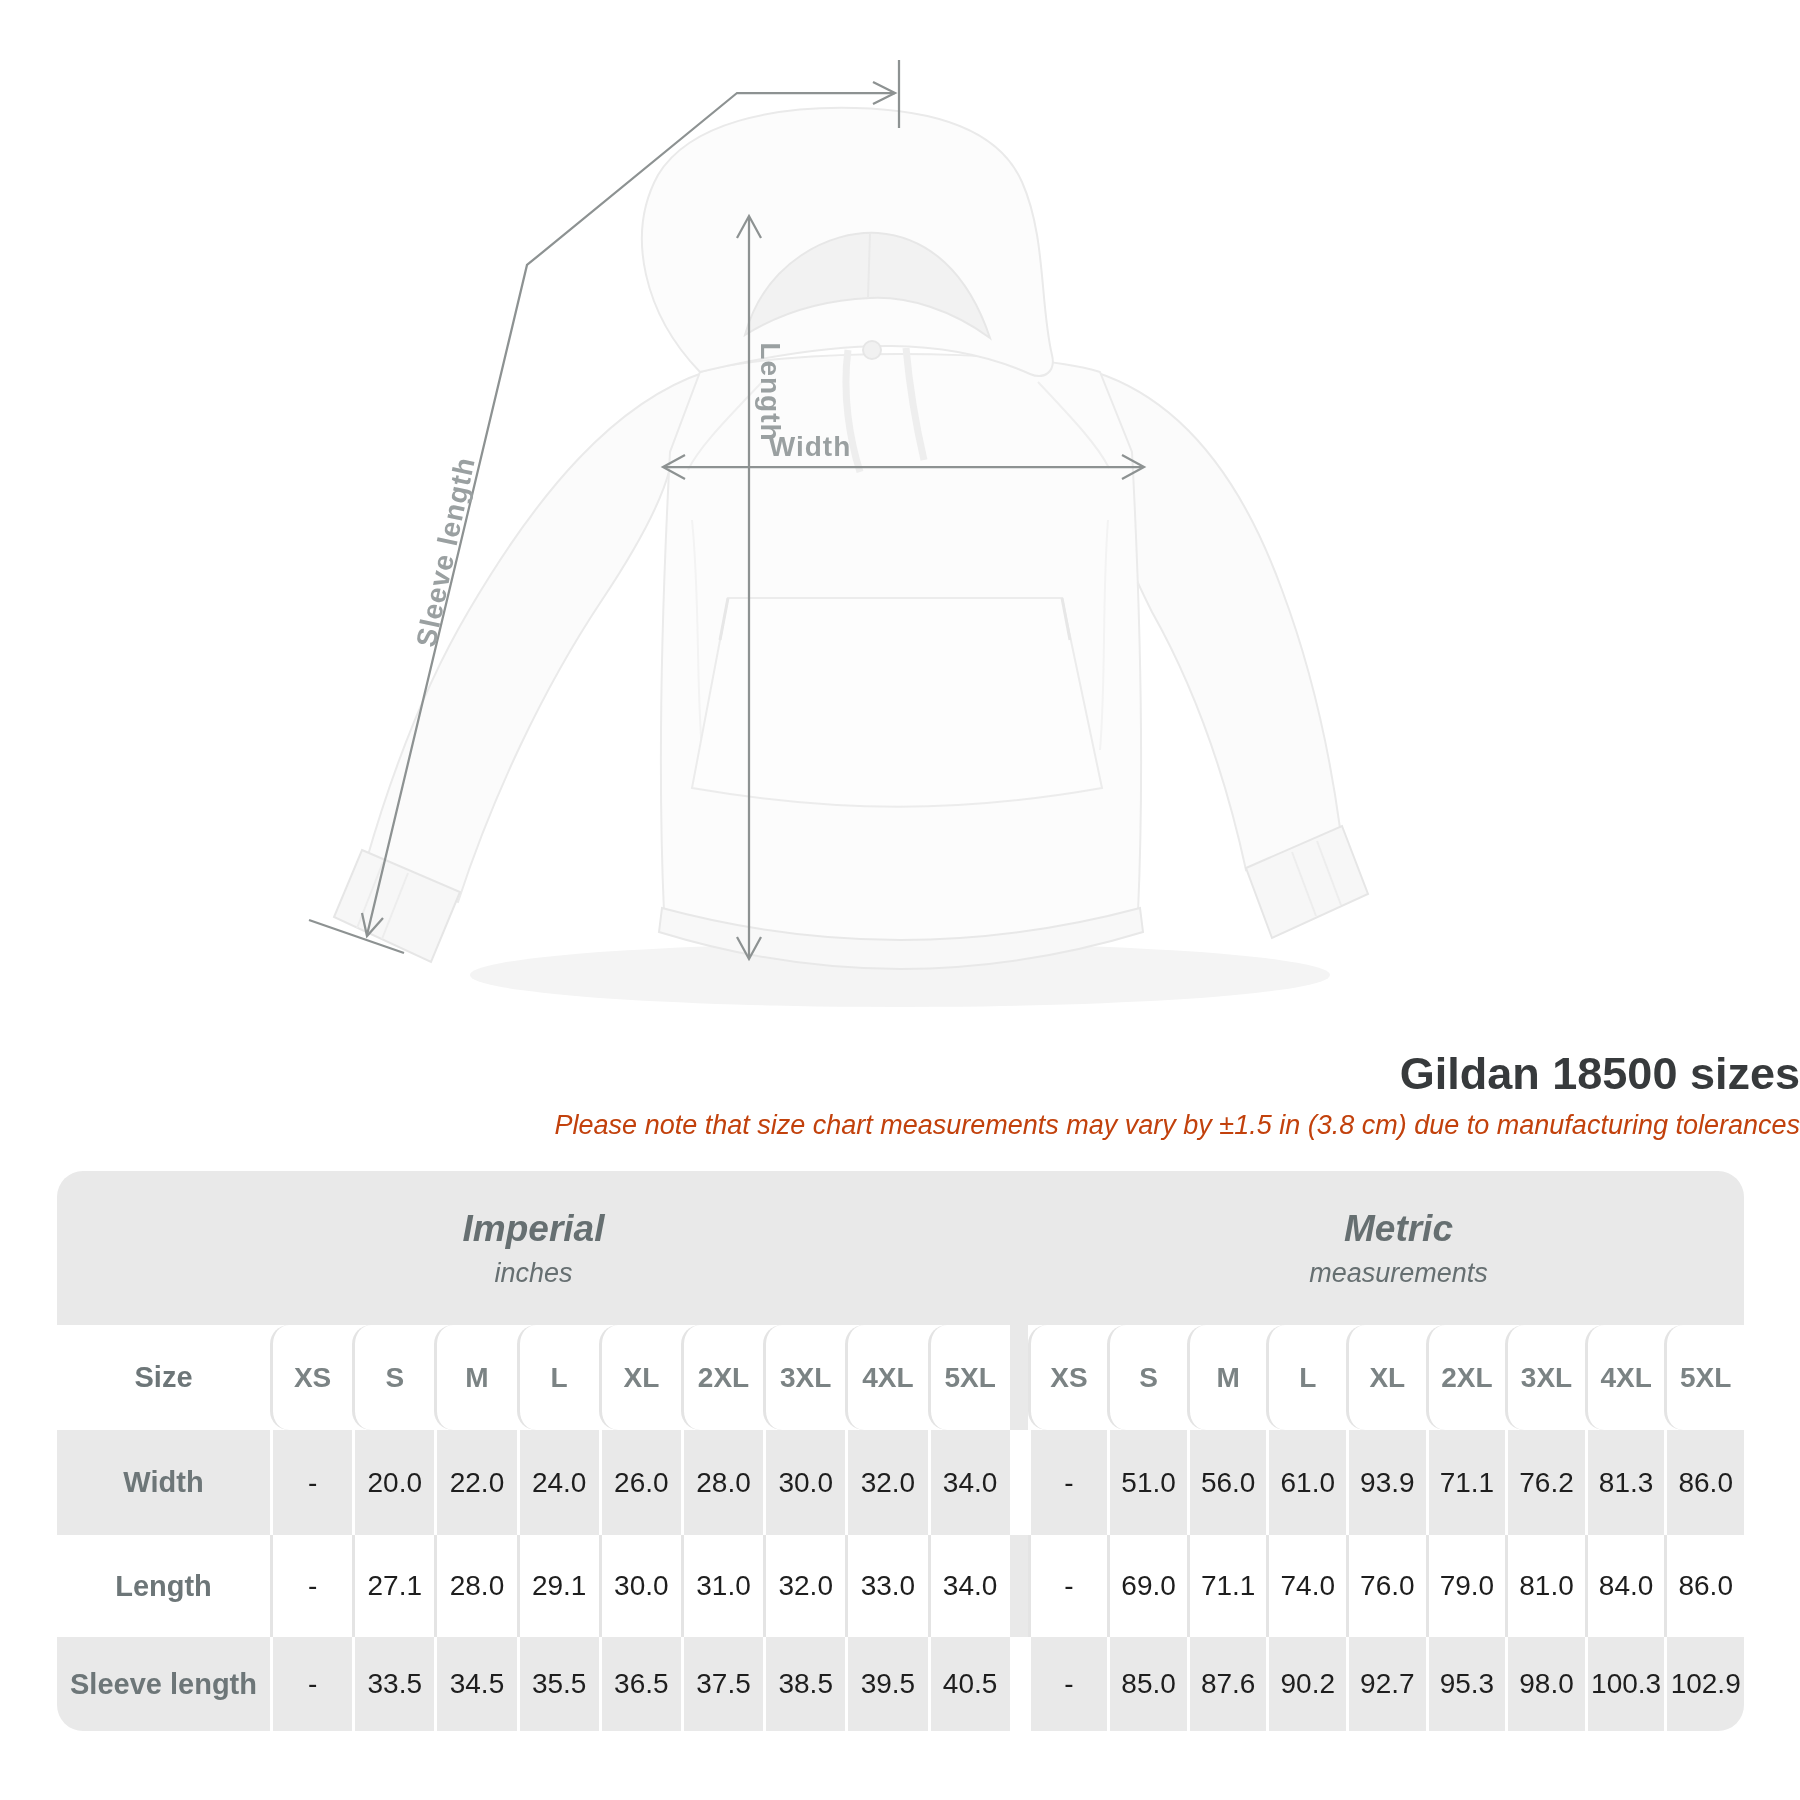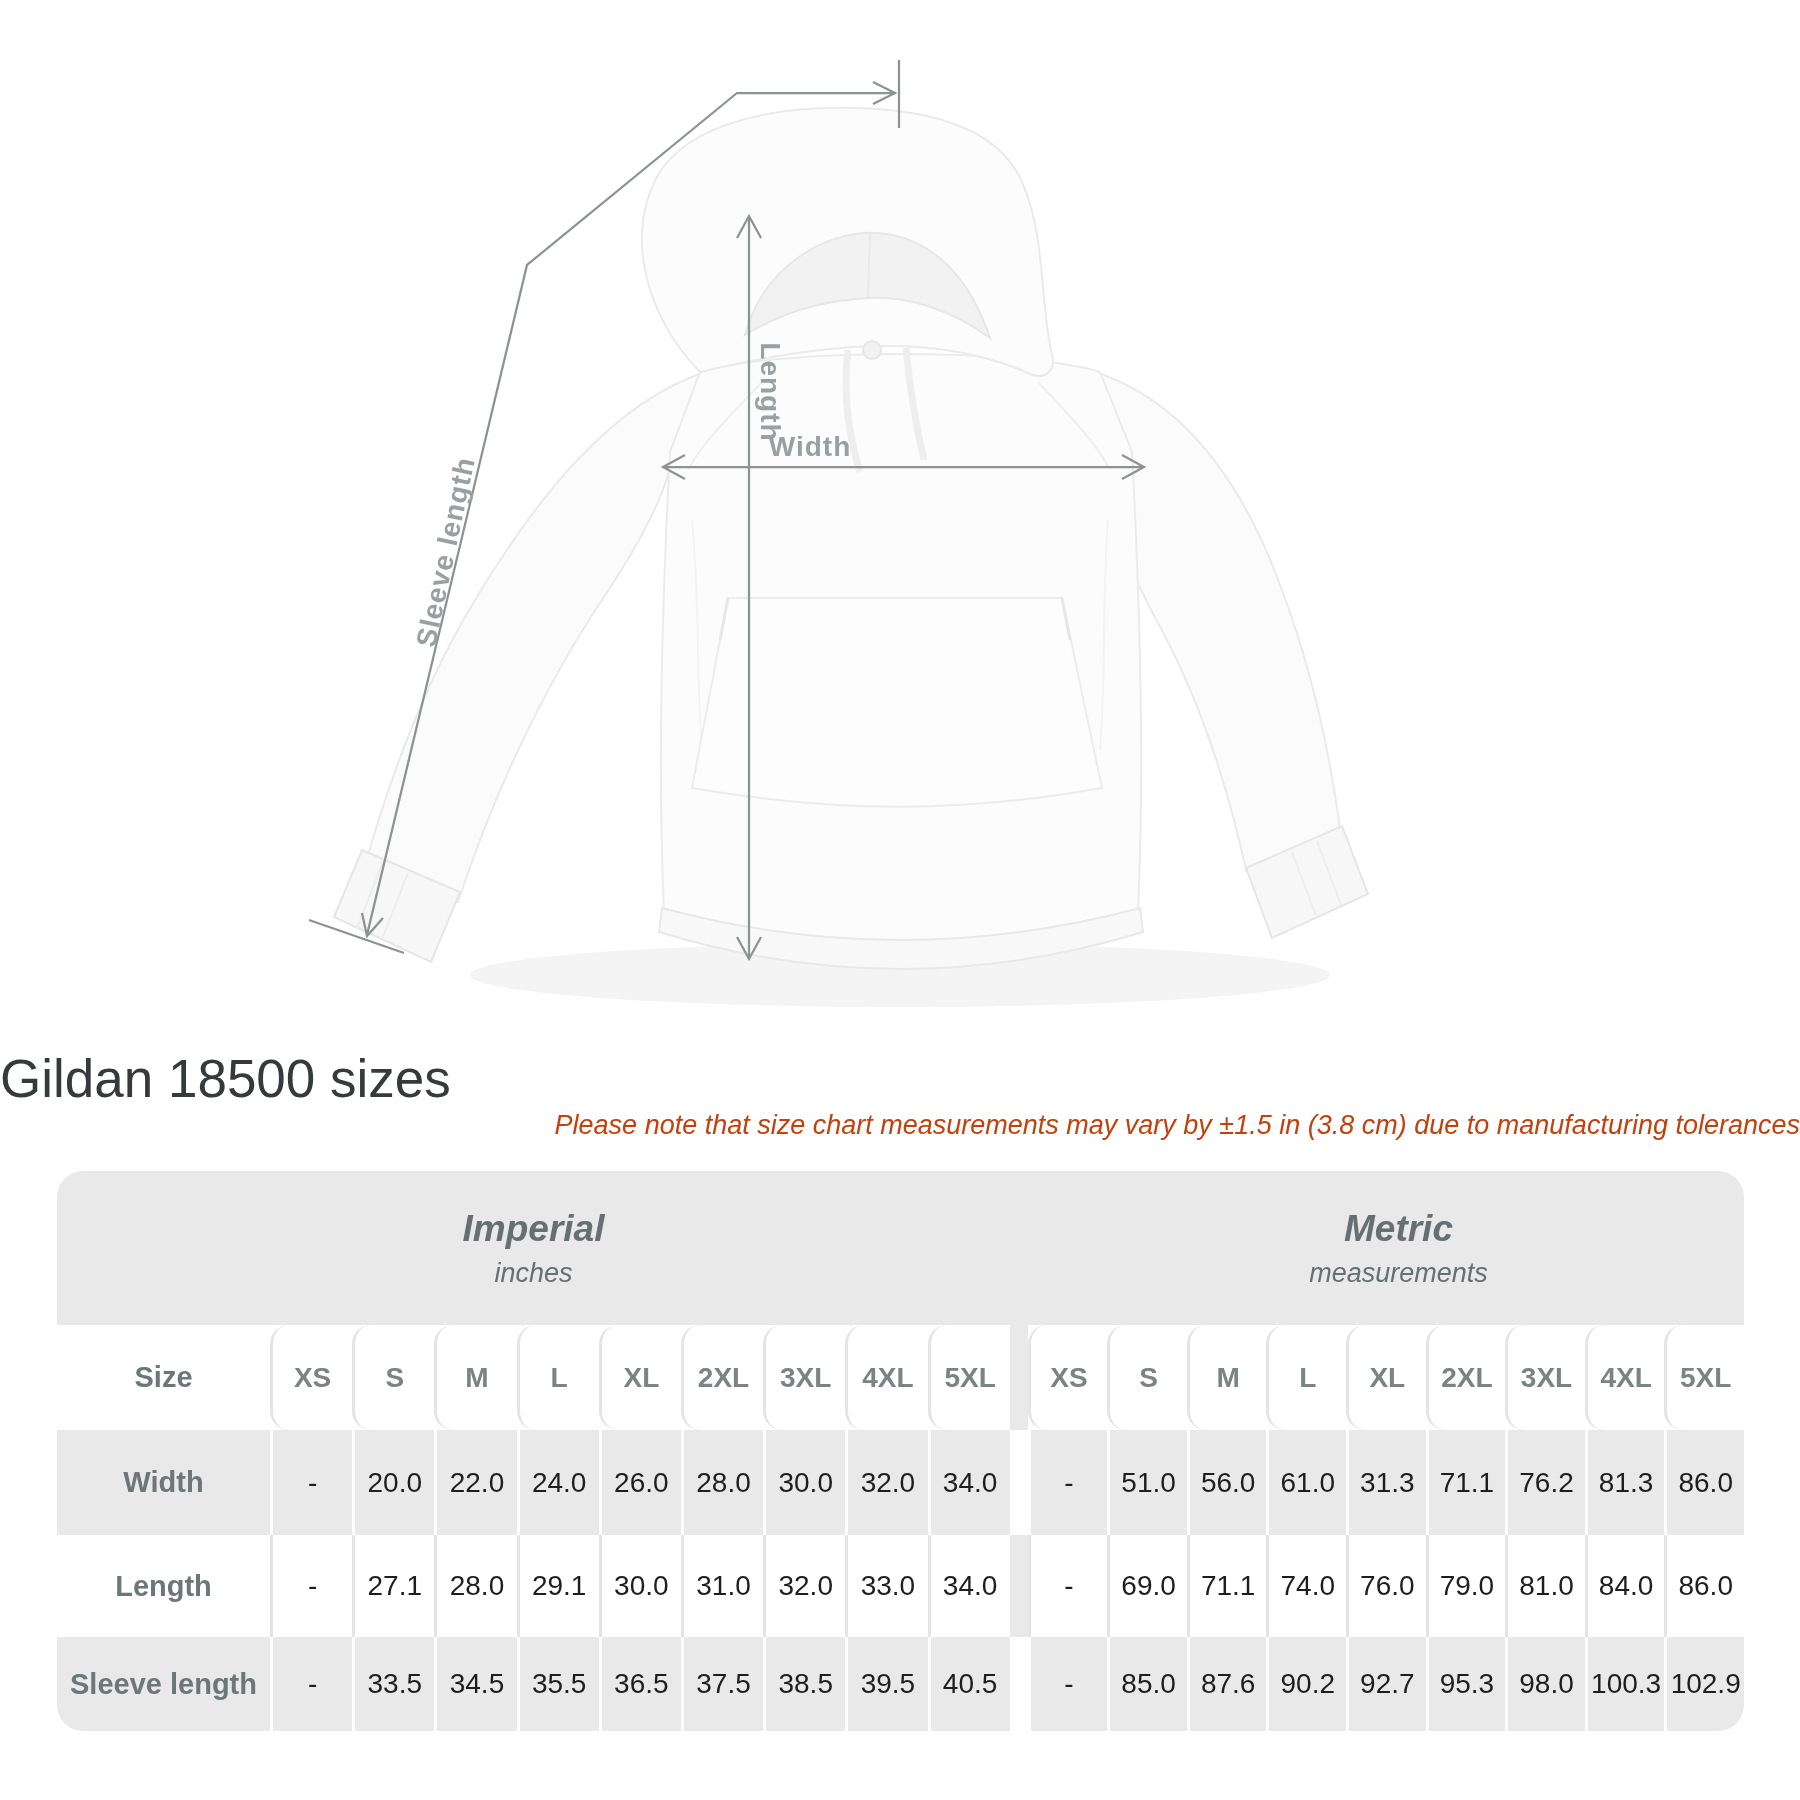--- a/index.html
+++ b/index.html
@@ -7,22 +7,22 @@
     width:1800px;height:1800px;position:relative;background:#ffffff;
     font-family:"Liberation Sans", sans-serif;overflow:hidden;
   }
   
   #diagram{position:absolute;left:0;top:0;width:1800px;height:1060px;}
   .anno-label{position:absolute;font-weight:bold;color:#9aa0a1;font-size:28px;letter-spacing:1px;white-space:nowrap;}
   #width-label{left:810px;top:447px;transform:translate(-50%,-50%);}
   #length-label{left:770px;top:392px;transform:translate(-50%,-50%) rotate(90deg);}
   #sleeve-label{left:446px;top:552px;transform:translate(-50%,-50%) rotate(-78deg);}
   
-  .title{position:absolute;top:1048px;left:0;width:1800px;text-align:left;
-    font-size:53px;font-weight:normal;color:#373a3c;}
+  .title{position:absolute;top:1048px;left:0;width:1800px;text-align:right;
+    font-size:45px;font-weight:bold;color:#373a3c;}
   .subtitle{position:absolute;top:1110px;left:0;width:1800px;text-align:right;
     font-size:27px;font-style:italic;color:#c2410c;}
   
   .size-table{position:absolute;left:57px;top:1171px;width:1687px;border-radius:26px;overflow:hidden;}
   .band{height:154px;background:#e9e9e9;display:flex;gap:43px;}
   .band-half{display:flex;flex-direction:column;align-items:center;justify-content:center;gap:8px;}
   .band-half.imperial{width:953px;}
   .band-half.metric{flex:1;}
   .sec-title{font-size:37px;font-weight:bold;font-style:italic;color:#666f71;}
   .sec-sub{font-size:27px;font-style:italic;color:#666f71;}
@@ -166,21 +166,21 @@
       <div class="cell val">26.0</div>
       <div class="cell val">28.0</div>
       <div class="cell val">30.0</div>
       <div class="cell val">32.0</div>
       <div class="cell val">34.0</div>
       <div class="spacer"></div>
       <div class="cell val">-</div>
       <div class="cell val">51.0</div>
       <div class="cell val">56.0</div>
       <div class="cell val">61.0</div>
-      <div class="cell val">31.3</div>
+      <div class="cell val">93.9</div>
       <div class="cell val">71.1</div>
       <div class="cell val">76.2</div>
       <div class="cell val">81.3</div>
       <div class="cell val">86.0</div>
     </div>
   <div class="trow white" id="row-length">
       <div class="rlabel">Length</div>
       <div class="cell val">-</div>
       <div class="cell val">27.1</div>
       <div class="cell val">28.0</div>

